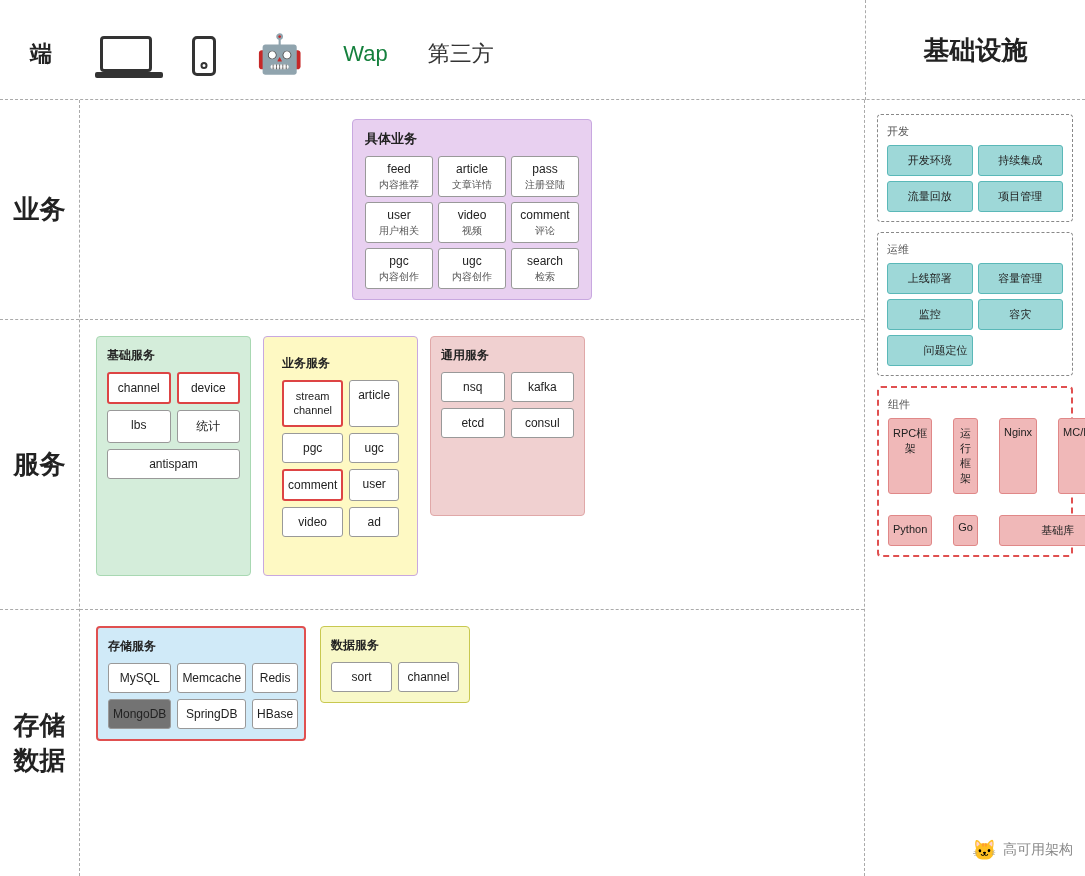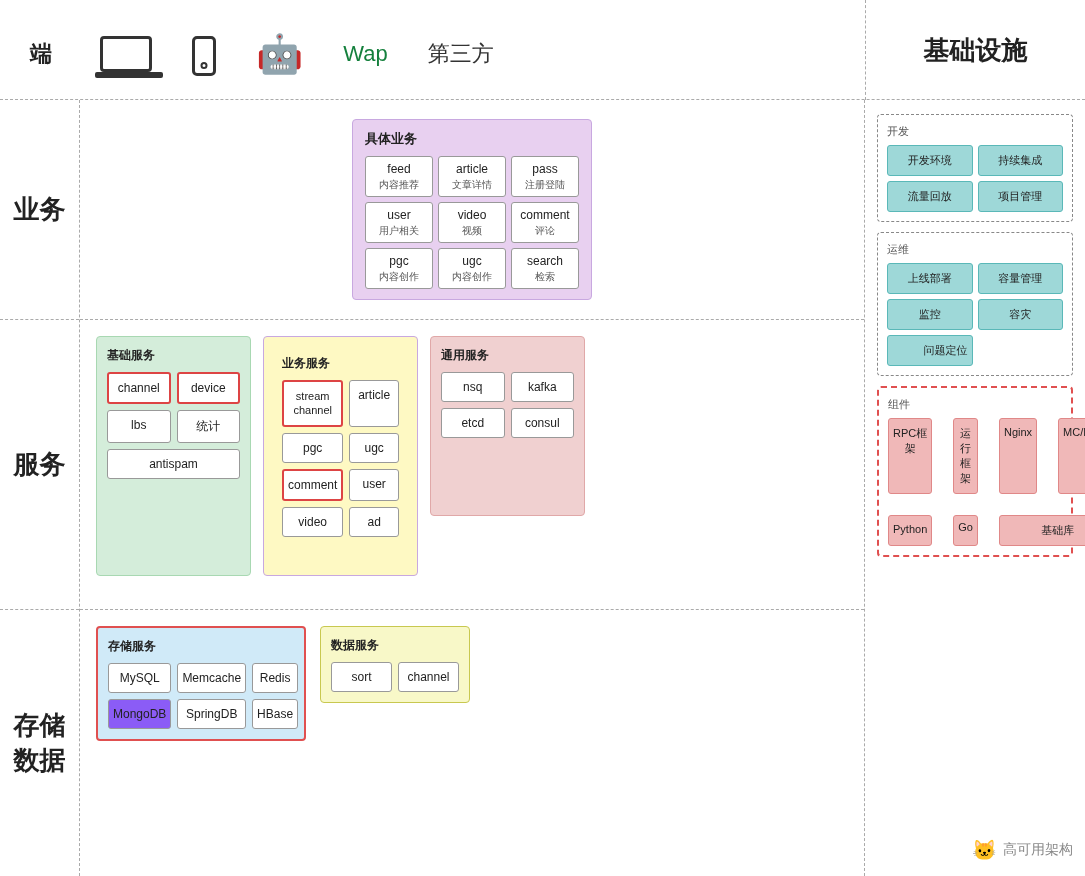--- a/index.html
+++ b/index.html
@@ -206,21 +206,21 @@
       </div>
 
       <div style="flex:1;padding:16px 16px;display:flex;align-items:flex-start;gap:14px;">
 
         <div style="background:#d0eaf8;border:2px solid #e05050;border-radius:4px;padding:10px;width:210px;">
           <div style="font-size:12px;font-weight:bold;margin-bottom:8px;">存储服务</div>
           <div style="display:grid;grid-template-columns:1fr 1fr 1fr;gap:6px;">
             <div style="background:#fff;border:1px solid #999;border-radius:3px;padding:7px 4px;text-align:center;font-size:12px;">MySQL</div>
             <div style="background:#fff;border:1px solid #999;border-radius:3px;padding:7px 4px;text-align:center;font-size:12px;">Memcache</div>
             <div style="background:#fff;border:1px solid #999;border-radius:3px;padding:7px 4px;text-align:center;font-size:12px;">Redis</div>
-            <div style="background:#8b5cf6;border:1px solid #999;border-radius:3px;padding:7px 4px;text-align:center;font-size:12px;">MongoDB</div>
+            <div style="background:#737373;border:1px solid #999;border-radius:3px;padding:7px 4px;text-align:center;font-size:12px;">MongoDB</div>
             <div style="background:#fff;border:1px solid #999;border-radius:3px;padding:7px 4px;text-align:center;font-size:12px;">SpringDB</div>
             <div style="background:#fff;border:1px solid #999;border-radius:3px;padding:7px 4px;text-align:center;font-size:12px;">HBase</div>
           </div>
         </div>
 
         <div style="background:#f8f8c8;border:1px solid #c8c850;border-radius:4px;padding:10px;width:150px;">
           <div style="font-size:12px;font-weight:bold;margin-bottom:8px;">数据服务</div>
           <div style="display:grid;grid-template-columns:1fr 1fr;gap:6px;">
             <div style="background:#fff;border:1px solid #999;border-radius:3px;padding:7px 4px;text-align:center;font-size:12px;">sort</div>
             <div style="background:#fff;border:1px solid #999;border-radius:3px;padding:7px 4px;text-align:center;font-size:12px;">channel</div>

